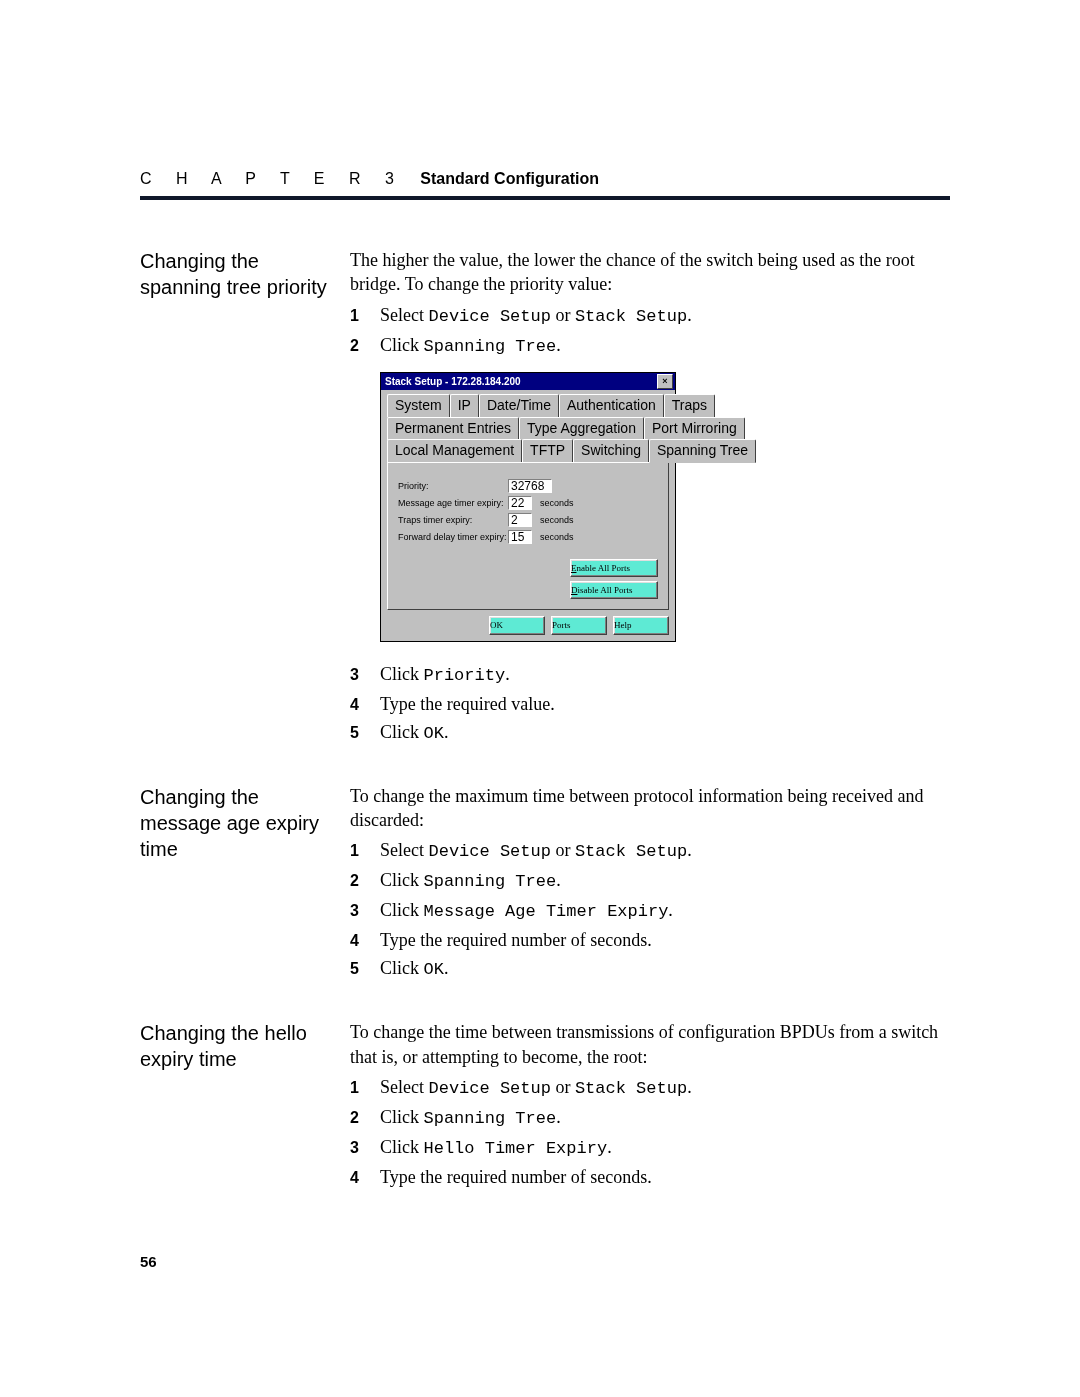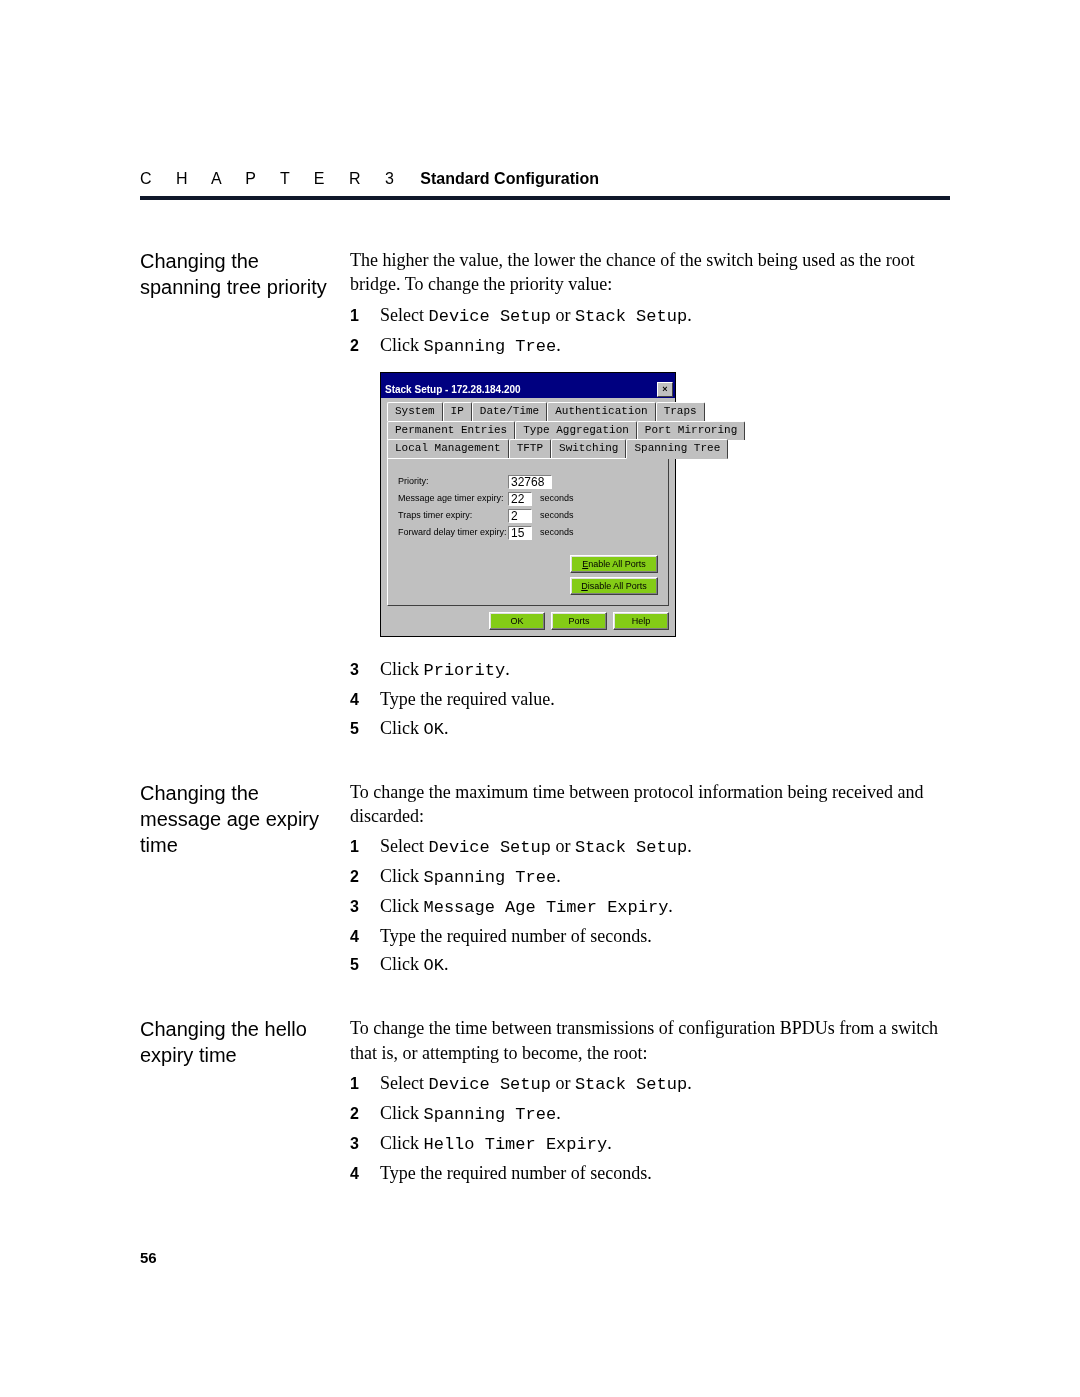--- a/index.html
+++ b/index.html
@@ -79,33 +79,33 @@
     background: #c0c0c0;
   }
   .titlebar {
     background: #000080;
     color: #fff;
     display: flex;
     align-items: center;
     height: 17px;
     font-size: 10px;
     font-weight: bold;
-    padding: 8px 2px 0 4px;
+    padding: 0 2px 0 4px;
   }
   .titlebar .spacer { flex: 1; }
   .closebox {
     width: 14px; height: 13px;
     background: #c0c0c0;
     border: 1px solid #fff;
     border-right-color: #404040; border-bottom-color: #404040;
     display: flex; align-items: center; justify-content: center;
     font-size: 9px; color: #000; line-height: 1;
   }
   .dlg-body { padding: 4px 6px 6px 6px; }
-  .tab-row { display: flex; font-size: 11px; font-family: Liberation Mono, monospace; }
+  .tab-row { display: flex; font-size: 14px; }
   .tab-row.back { position: relative; z-index: 1; }
   .tab-row.front { position: relative; z-index: 2; margin-top: -1px; }
   .tab {
     border: 1px solid #fff;
     border-right-color: #404040;
     border-bottom: none;
     background: #c0c0c0;
     padding: 1px 7px 2px 7px;
     border-top-left-radius: 2px;
     border-top-right-radius: 2px;
@@ -129,25 +129,26 @@
     border-right-color: #fff; border-bottom-color: #fff;
     background: #fff;
     font-size: 12px;
     padding: 0 2px;
     box-sizing: border-box;
   }
   .win-input.narrow { width: 24px; }
   .win-btn {
     border: 1px solid #fff;
     border-right-color: #404040; border-bottom-color: #404040;
-    background: #84cc16;
+    background: #5eead4;
     font-size: 9px;
     padding: 2px 0;
-    text-align: center;
+    text-align: left;
     box-shadow: inset -1px -1px 0 #808080, inset 1px 1px 0 #dfdfdf;
+    font-family: Liberation Serif, serif;
   }
   .side-buttons { display:flex; flex-direction:column; align-items:flex-end; gap:4px; margin-top:14px; }
   .side-buttons .win-btn { width: 86px; }
   .bottom-buttons { display:flex; justify-content:flex-end; gap:6px; margin-top:6px; }
   .bottom-buttons .win-btn { width: 54px; }
   .ul { text-decoration: underline; }
 </style>
 </head>
 <body>
 

